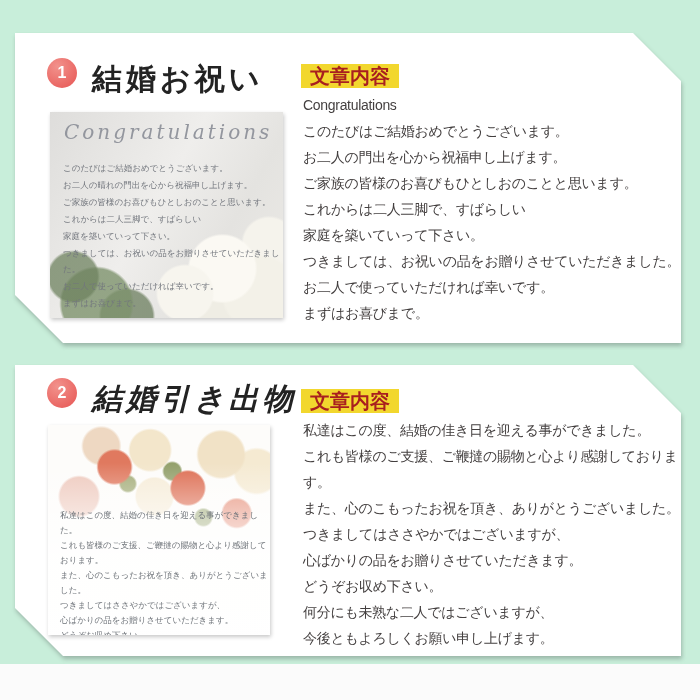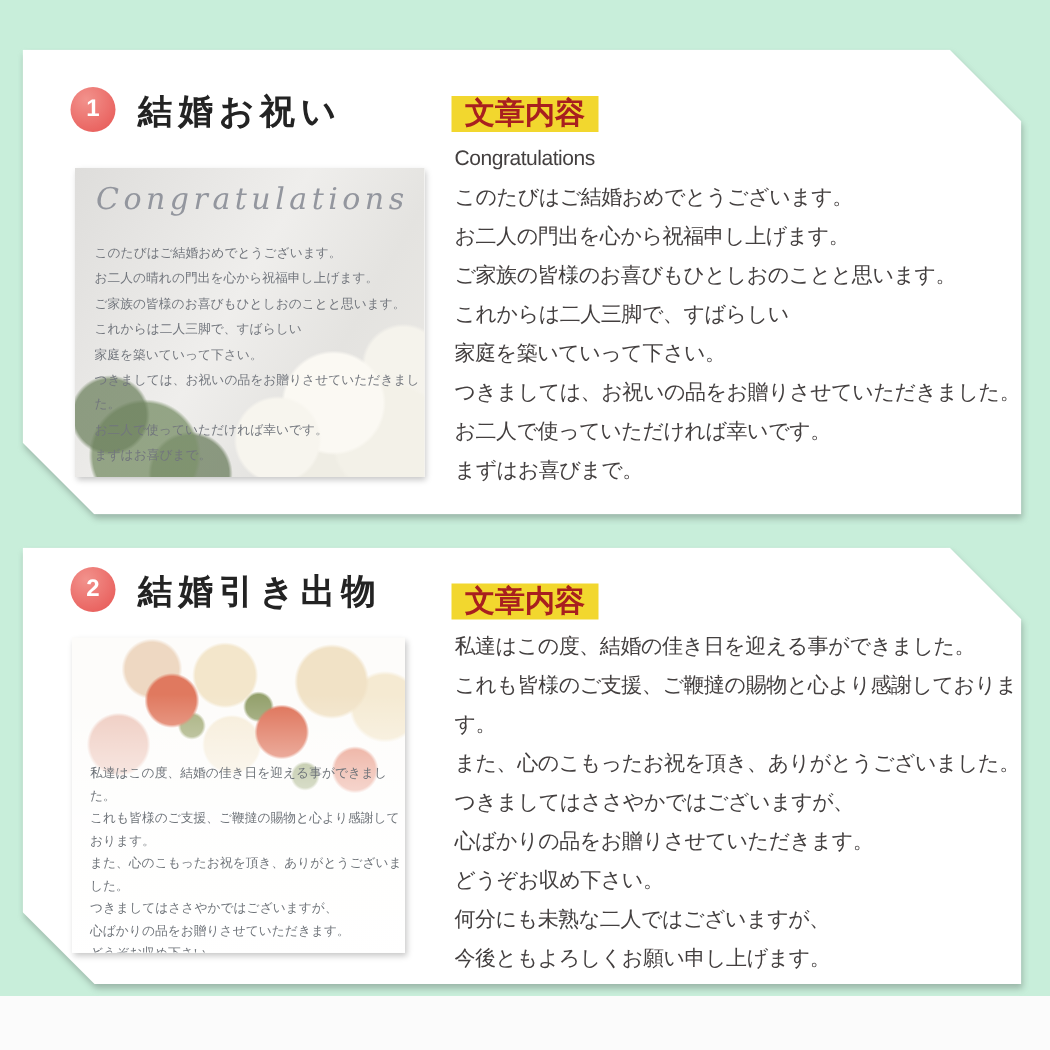--- a/index.html
+++ b/index.html
@@ -19,21 +19,21 @@
   }
   #card1 .card{height:310px;}
   #card2 .card{height:291px;}
 
   .num{
     position:absolute;width:30px;height:30px;border-radius:50%;
     background:radial-gradient(circle at 35% 28%, #f2928c, #e9625f 78%);
     color:#fff;font-weight:bold;font-size:16px;
     display:flex;align-items:center;justify-content:center;
   }
-  .title{position:absolute;font-size:23px;font-weight:bold;letter-spacing:4px;color:#232323;}
+  .title{position:absolute;font-size:30px;font-weight:bold;letter-spacing:4px;color:#232323;}
   .badge{
     position:absolute;left:286px;background:#f2d72e;color:#a81f1f;
     font-weight:bold;font-size:20px;padding:2px 9px;line-height:20px;
   }
   .msg{
     position:absolute;left:288px;font-size:14px;line-height:26px;
     color:#433f3f;white-space:pre-line;letter-spacing:-0.3px;
   }
   #card1 .num{left:32px;top:25px;}  #card1 .title{left:77px;top:26px;}
   #card1 .badge{top:31px;}          #card1 .msg{top:59px;}
@@ -110,21 +110,21 @@
 家庭を築いていって下さい。
 つきましては、お祝いの品をお贈りさせていただきました。
 お二人で使っていただければ幸いです。
 まずはお喜びまで。</div>
   </div>
 </div>
 
 <div id="card2" class="card-wrap">
   <div class="card">
     <div class="num">2</div>
-    <h2 class="title" style="margin:0;">結婚引き出物</h2>
+    <h2 class="title" style="margin:0;font-style:italic;">結婚引き出物</h2>
     <div class="gimg">
       <div class="tiny">私達はこの度、結婚の佳き日を迎える事ができました。
 これも皆様のご支援、ご鞭撻の賜物と心より感謝しております。
 また、心のこもったお祝を頂き、ありがとうございました。
 つきましてはささやかではございますが、
 心ばかりの品をお贈りさせていただきます。
 どうぞお収め下さい。
 何分にも未熟な二人ではございますが、
 今後ともよろしくお願い申し上げます。</div>
     </div>

